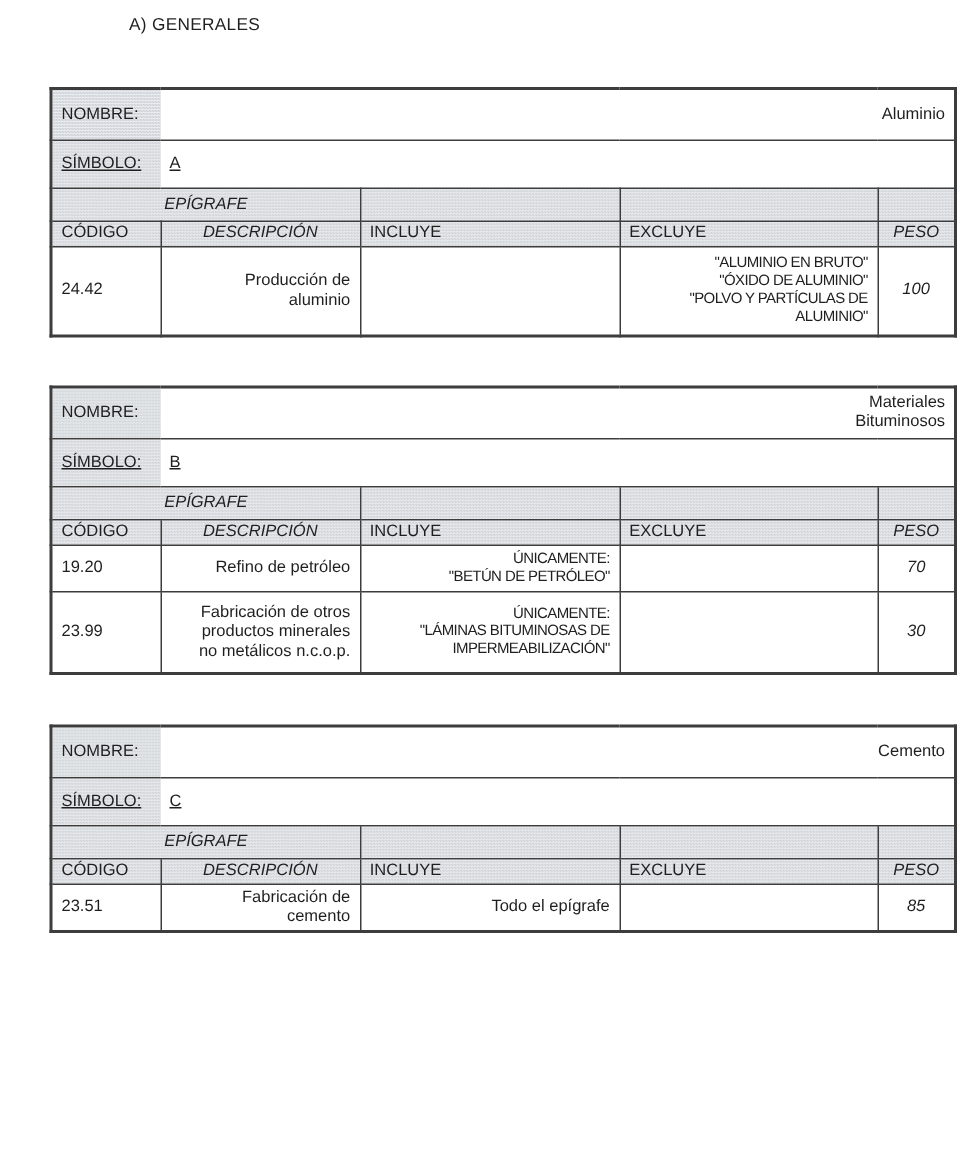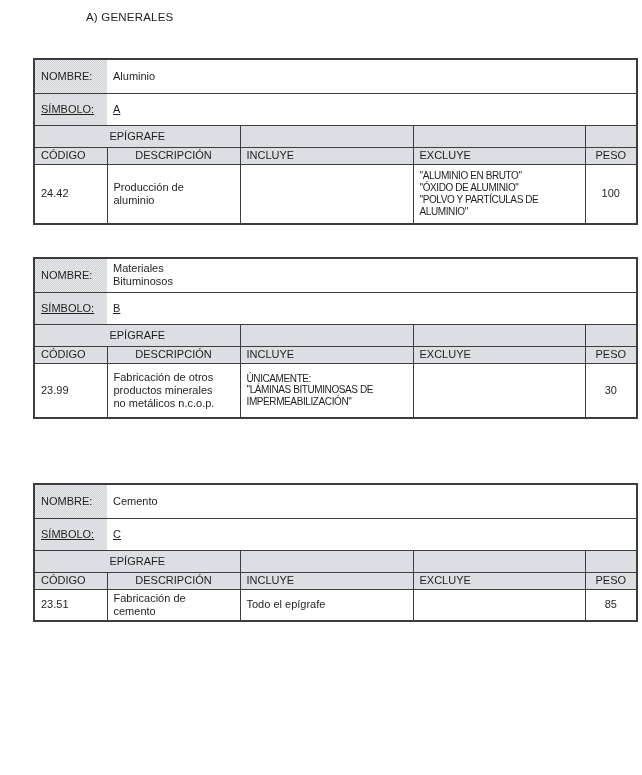--- a/index.html
+++ b/index.html
@@ -41,22 +41,22 @@
     line-height: 1.18;
   }
   
   .gray {
     background-color: #d9dbde;
     background-image: repeating-conic-gradient(#cdd1d5 0% 25%, #e9ebee 0% 50%);
     background-size: 2px 2px;
   }
   .nb-r { border-right: none !important; }
   .nb-l { border-left: none !important; }
-  .center { text-align: center; }
-  .pre { white-space: pre-line; }
+  .center { text-align: center; font-style: italic; }
+  .pre { white-space: pre-line; text-align: right; }
   .cond {
     font-size: 10px;
     letter-spacing: -0.4px;
     line-height: 1.16;
   }
   tr.r-nombre  { height: 34px; }
   tr.r-simbolo { height: 32px; text-decoration: underline; }
   tr.r-epigrafe{ height: 22px; }
   tr.r-cols    { height: 17px; margin-left: 31px; }
   col.c1 { width: 73px; }
@@ -143,20 +143,28 @@
         <td class="gray"></td>
         <td class="gray"></td>
       </tr>
       <tr class="r-cols">
         <td class="gray">CÓDIGO</td>
         <td class="gray center">DESCRIPCIÓN</td>
         <td class="gray">INCLUYE</td>
         <td class="gray">EXCLUYE</td>
         <td class="gray center">PESO</td>
       </tr>
+      <tr style="height:31px">
+        <td>19.20</td>
+        <td class="pre">Refino de petróleo</td>
+        <td class="cond pre">ÚNICAMENTE:
+"BETÚN DE PETRÓLEO"</td>
+        <td class="cond pre"></td>
+        <td class="center">70</td>
+      </tr>
       <tr style="height:55px">
         <td>23.99</td>
         <td class="pre">Fabricación de otros
 productos minerales
 no metálicos n.c.o.p.</td>
         <td class="cond pre">ÚNICAMENTE:
 "LÁMINAS BITUMINOSAS DE
 IMPERMEABILIZACIÓN"</td>
         <td class="cond pre"></td>
         <td class="center">30</td>

